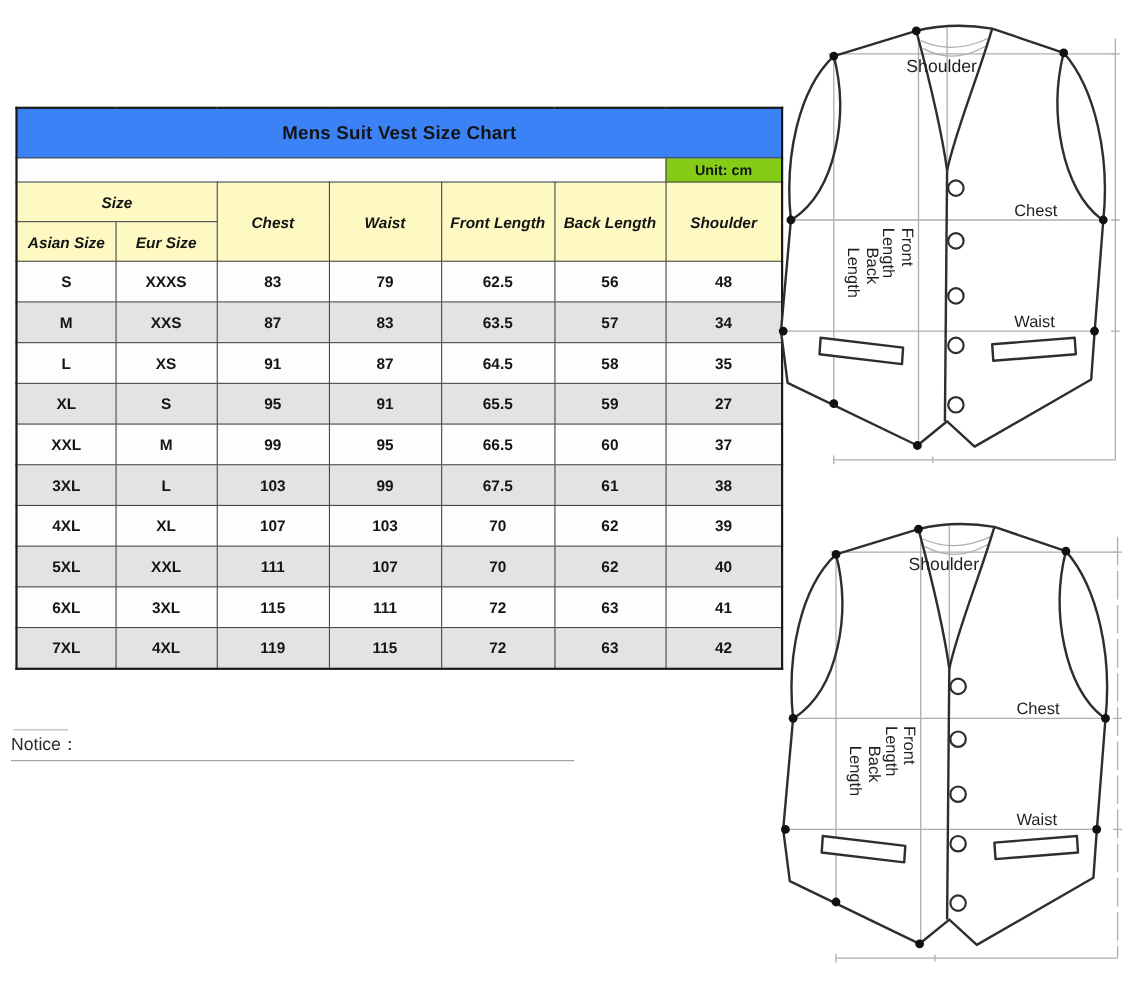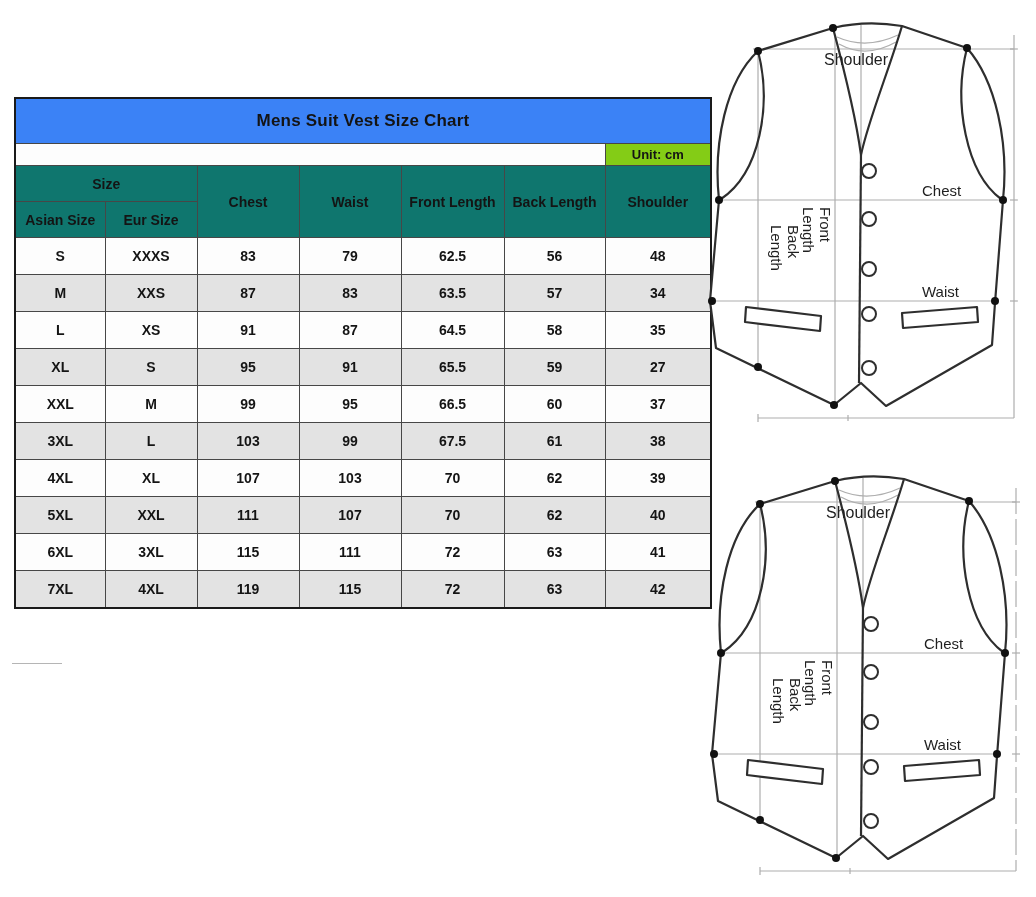--- a/index.html
+++ b/index.html
@@ -16,21 +16,21 @@
   }
   table.size-chart td{
     border:1px solid #474747;
     text-align:center;vertical-align:middle;
     font-weight:bold;color:#141414;
     padding:0;
   }
   td.title-cell{height:44px;font-size:17px;background:#3b82f6;letter-spacing:.2px;}
   td.unit-spacer{height:21px;background:#fdfdfd;}
   td.unit-cell{height:21px;font-size:13px;background:#84cc16;}
-  td.hdr{background:#0f766e;font-size:14px;}
+  td.hdr{background:#fef9c3;font-size:14px;font-style:italic;}
   td.hdr-size{height:35px;}
   td.hdr-sub{height:35px;}
   tr.data td{height:36px;font-size:14px;background:#fdfdfd;}
   tr.data.alt td{background:#e3e3e3;}
   
   .notice{position:absolute;left:10px;top:663px;width:620px;color:#2a2a2a;}
   .notice-topmark{width:50px;border-top:1px solid #b5b5b5;margin:0 0 3px 2px;}
   .notice-heading{
     font-size:16px;width:512px;padding-bottom:3px;margin-bottom:2px;
     border-bottom:1px solid #9a9a9a;
@@ -171,20 +171,21 @@
         <td>72</td>
         <td>63</td>
         <td>42</td>
       </tr>
     </tbody>
   </table>
 </div>
 
 <div class="notice">
   <div class="notice-topmark"></div>
+  <div class="notice-heading">Notice：</div>
 </div>
 
 <div class="vest vest-top">
   <svg width="330" height="425" viewBox="0 0 330 425">
     <path d="M60,38 L135,15 Q168,7 204,13 L269,35 C298,68 311,130 305,187 L297,290 L294,332 L188,393 L163,370 L136,392 L18,335 L12,288 L21,187 C15,130 28,68 60,38 Z" fill="#ffffff" stroke="none"></path>
     <g stroke="#aeaeae" stroke-width="1.2" fill="none">
       <path d="M55,36 H316"></path>
       <path d="M21,187 H305"></path>
       <path d="M14,288 H297"></path>
       <path d="M60,38 V353"></path>

